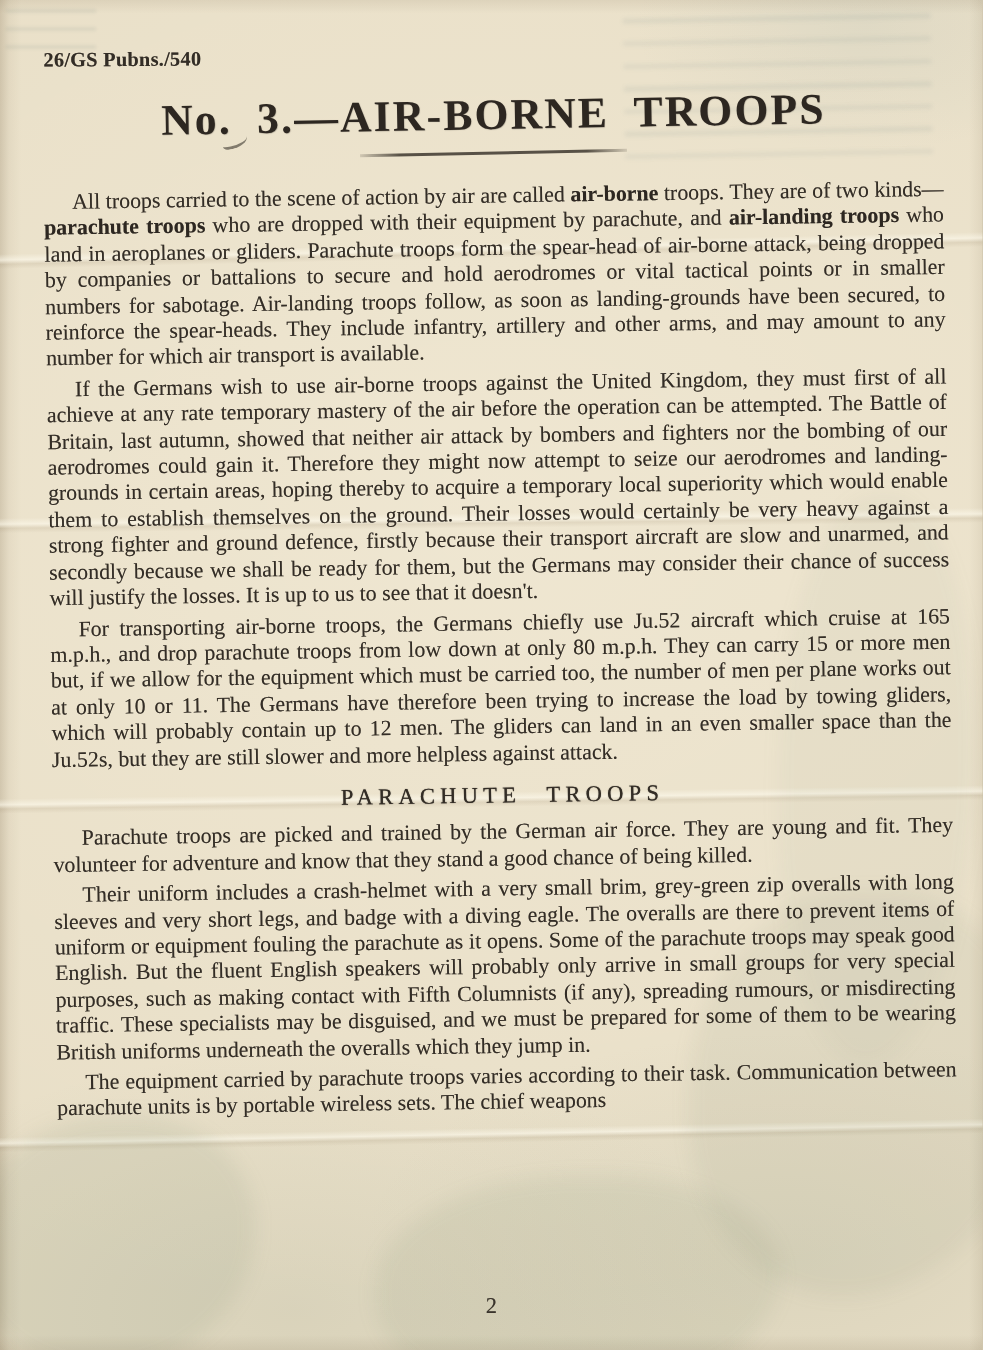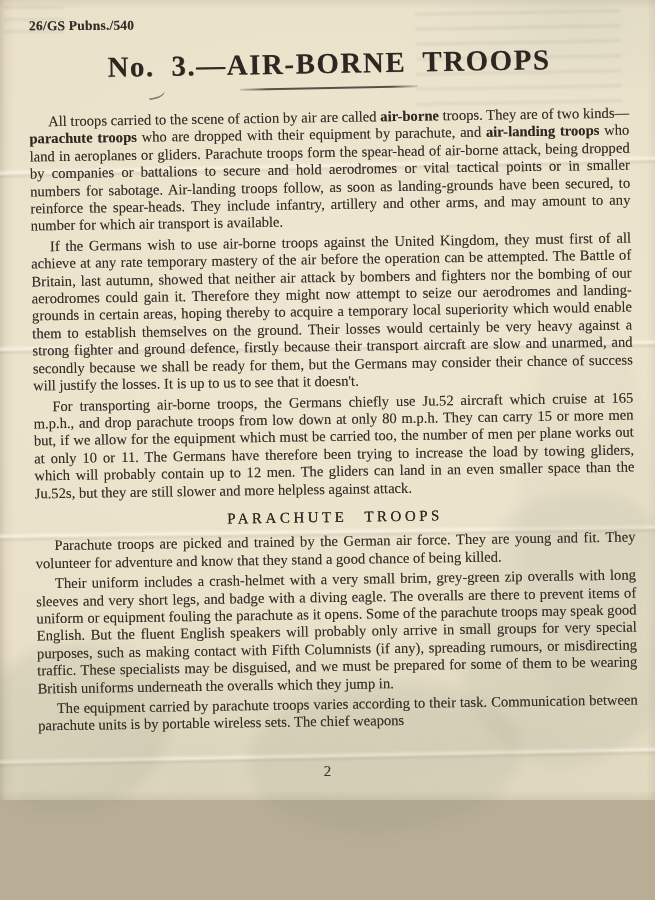--- a/index.html
+++ b/index.html
@@ -1,20 +1,20 @@
 <!DOCTYPE html>
 <html><head>
 <meta charset="utf-8">
 <style>
   html,body { margin:0; padding:0; }
   body { width:655px; height:900px; overflow:hidden; background:#b9ae95; }
 
   .page {
-    position:relative; width:655px; height:800px; box-sizing:border-box;
-    padding:18px 26px 0 29px;
+    position:relative; width:655px; height:900px; box-sizing:border-box;
+    padding:32px 26px 0 29px;
     font-family:"Liberation Serif","DejaVu Serif",serif;
     color:#332d26;
     background:
       radial-gradient(ellipse 220px 120px at 88% 2%, rgba(125,150,150,.10), transparent 70%),
       radial-gradient(ellipse 420px 230px at 30% 97%, rgba(125,140,115,.14), transparent 75%),
       radial-gradient(ellipse 380px 200px at 80% 93%, rgba(130,145,120,.12), transparent 75%),
       radial-gradient(ellipse 900px 700px at 50% 38%, rgba(255,250,235,.30), transparent 80%),
       linear-gradient(90deg, rgba(110,90,60,.24) 0, rgba(110,90,60,.07) 6px, transparent 14px),
       linear-gradient(270deg, rgba(110,90,60,.10) 0, transparent 9px),
       linear-gradient(180deg, rgba(110,90,60,.12) 0, transparent 9px),

